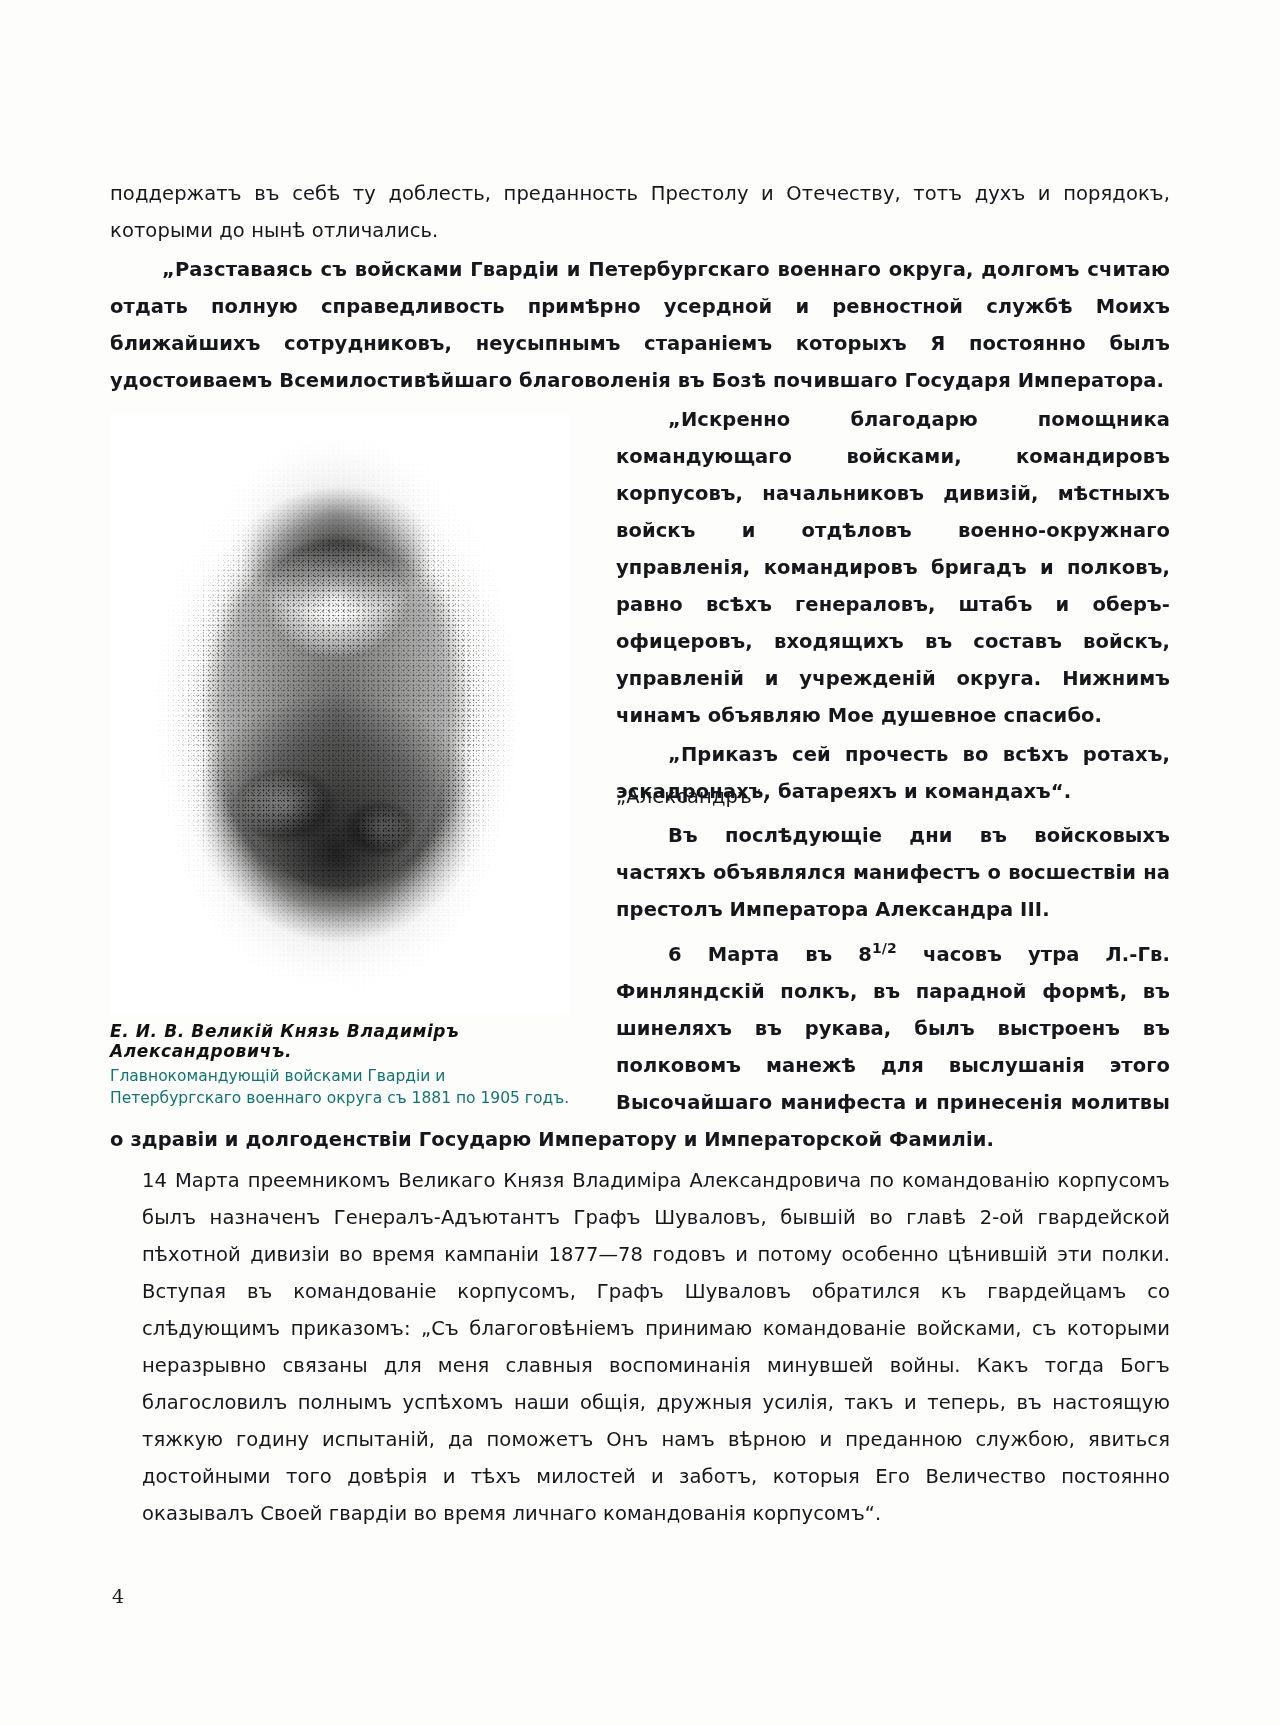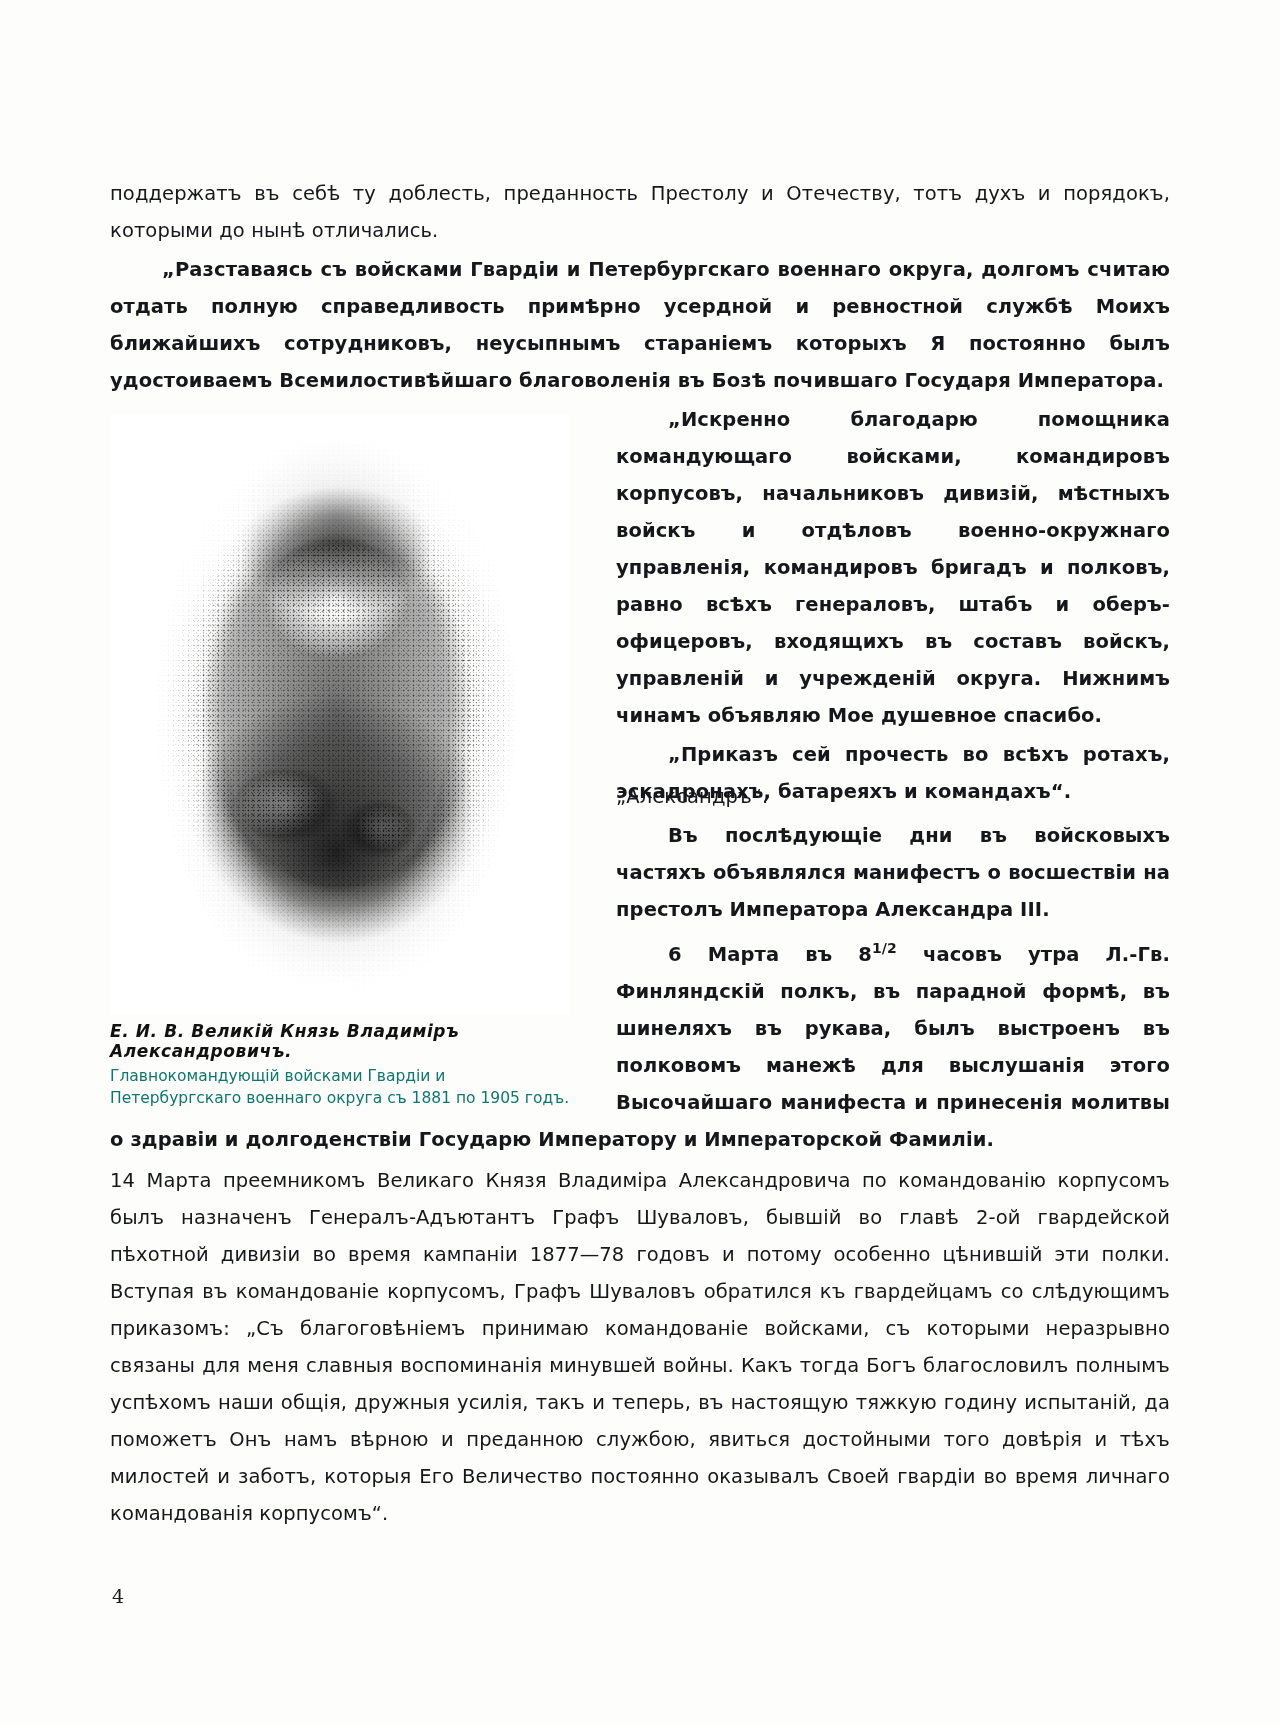--- a/index.html
+++ b/index.html
@@ -124,20 +124,21 @@
     padding-right: 22px;
     margin-top: -34px;
   }
   .clearfix::after {
     content: "";
     display: block;
     clear: both;
   }
   .bottom-block {
     margin-top: 2px;
+    margin-left: 32px;
   }
   .page-number {
     position: absolute;
     left: 112px;
     top: 1585px;
     font-size: 19px;
     font-family: "DejaVu Serif", serif;
     color: #1a1a1a;
   }
   sup.frac {

